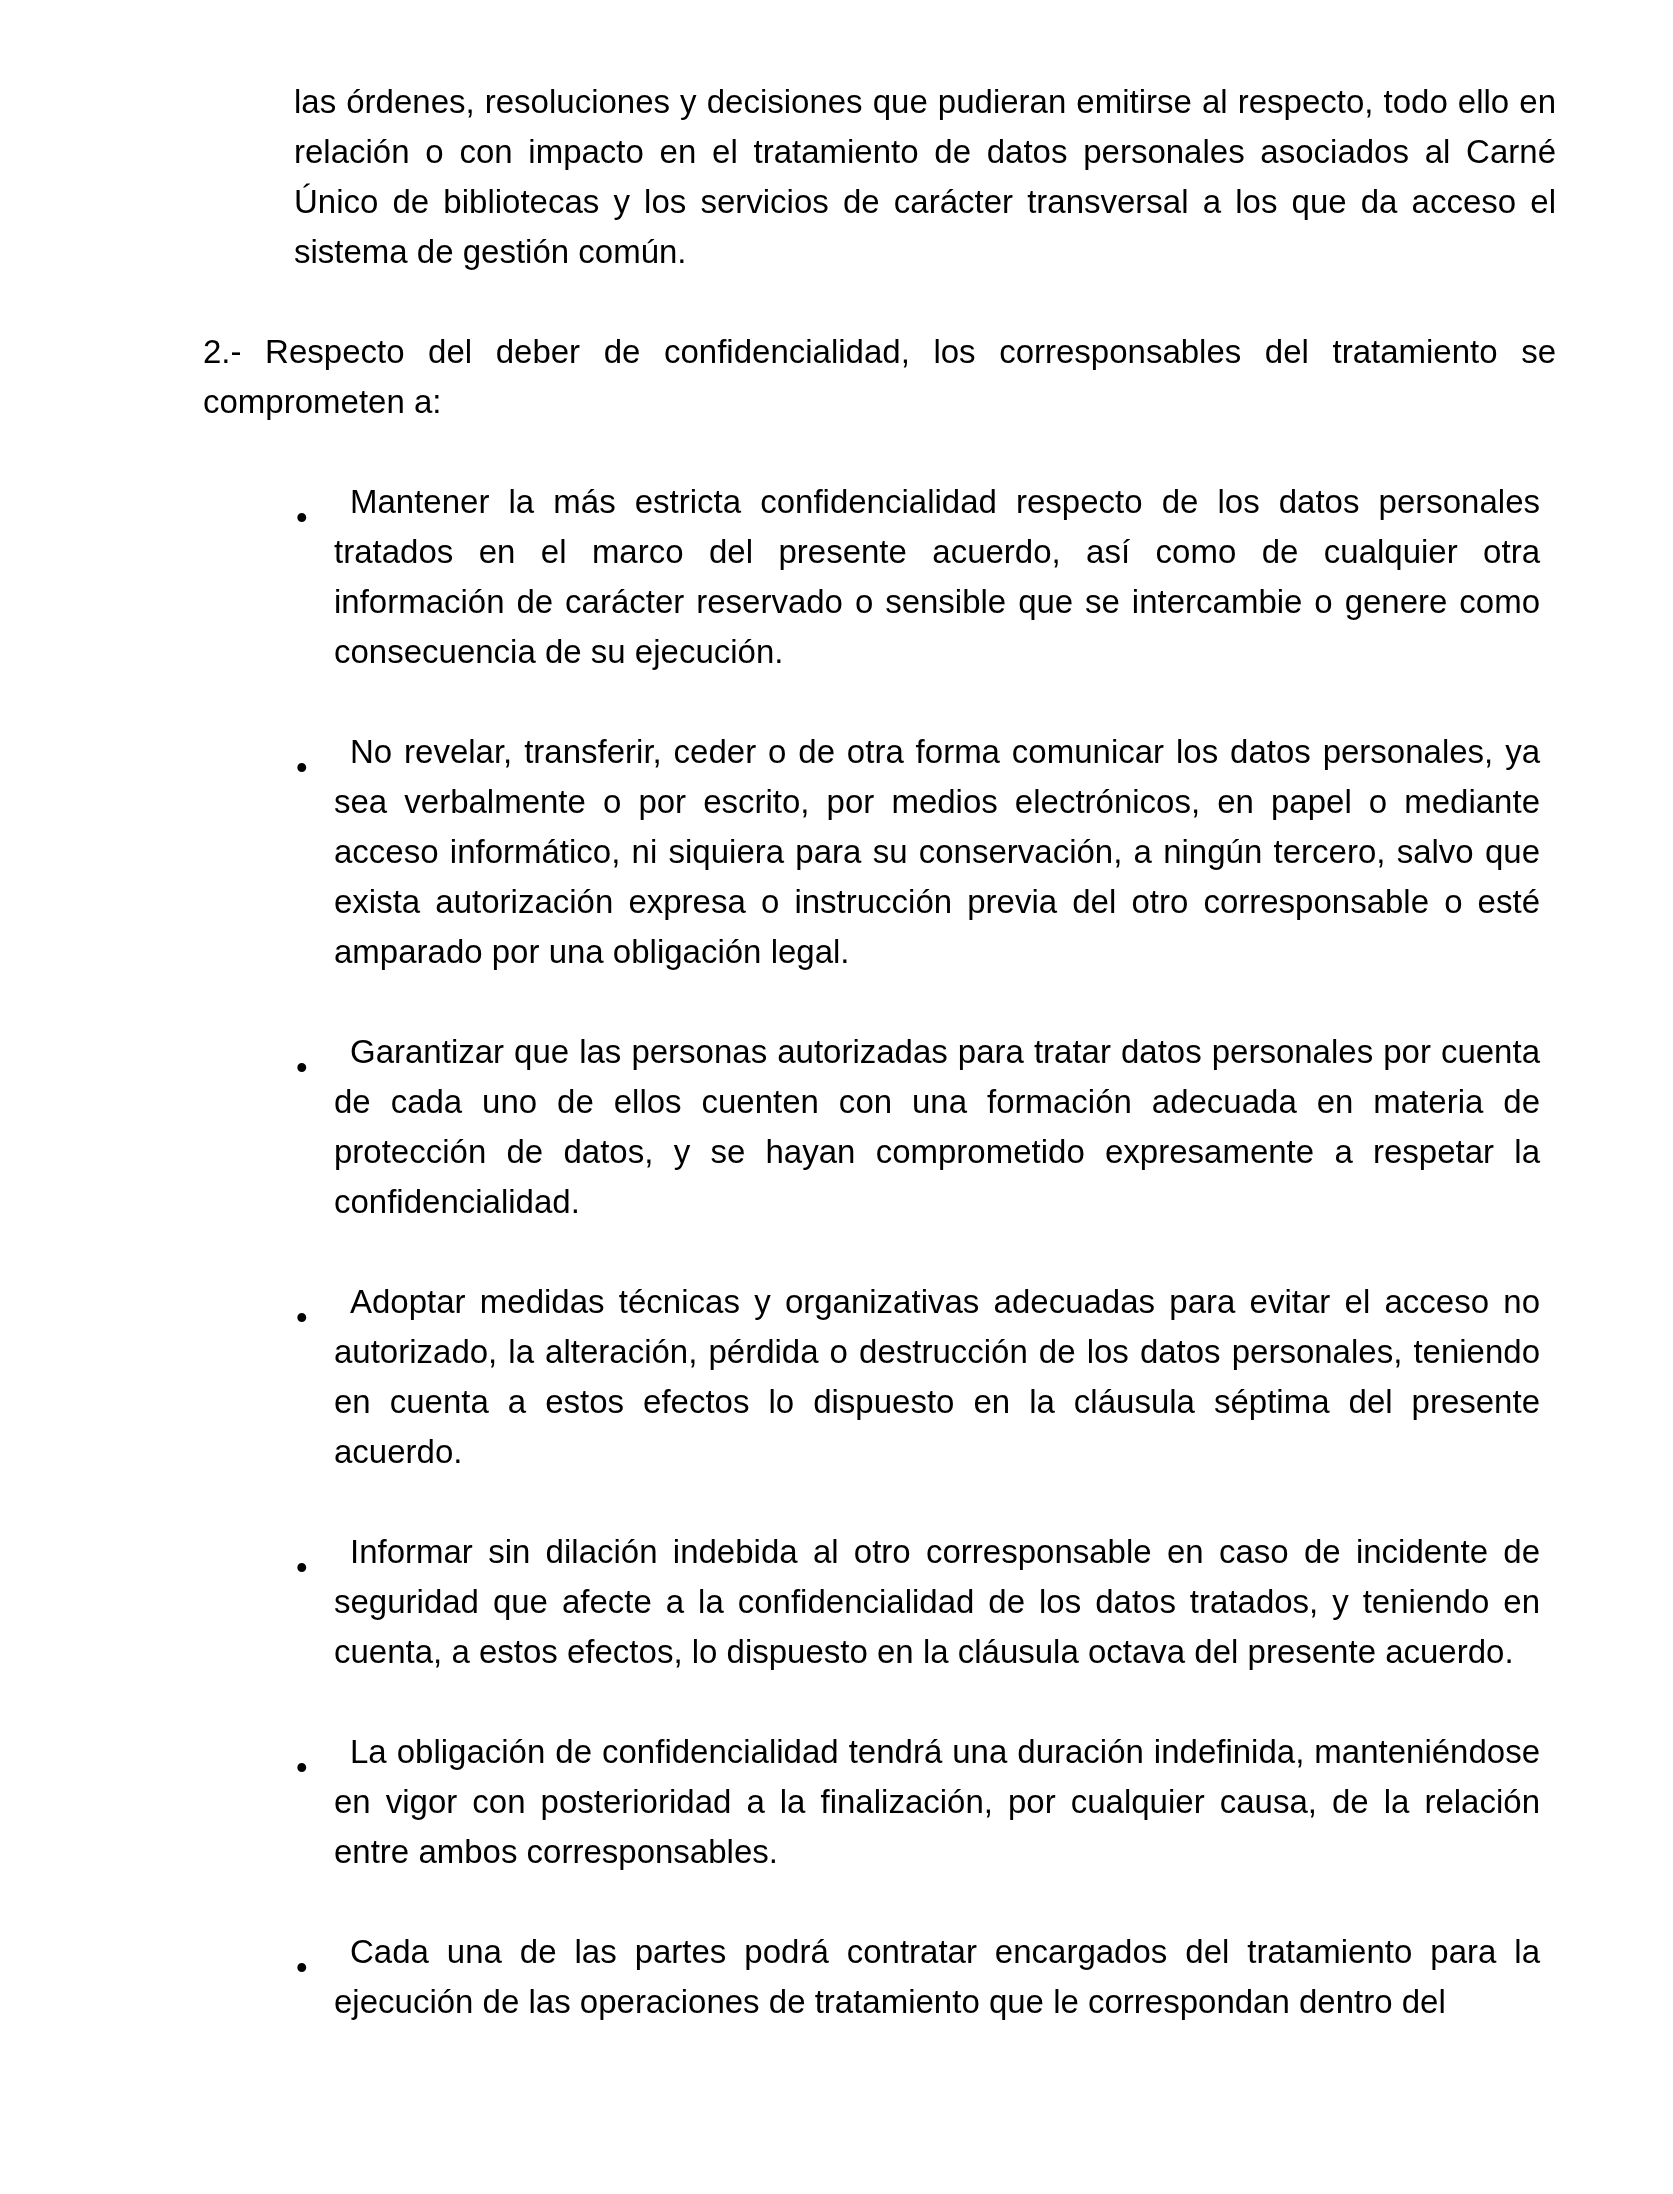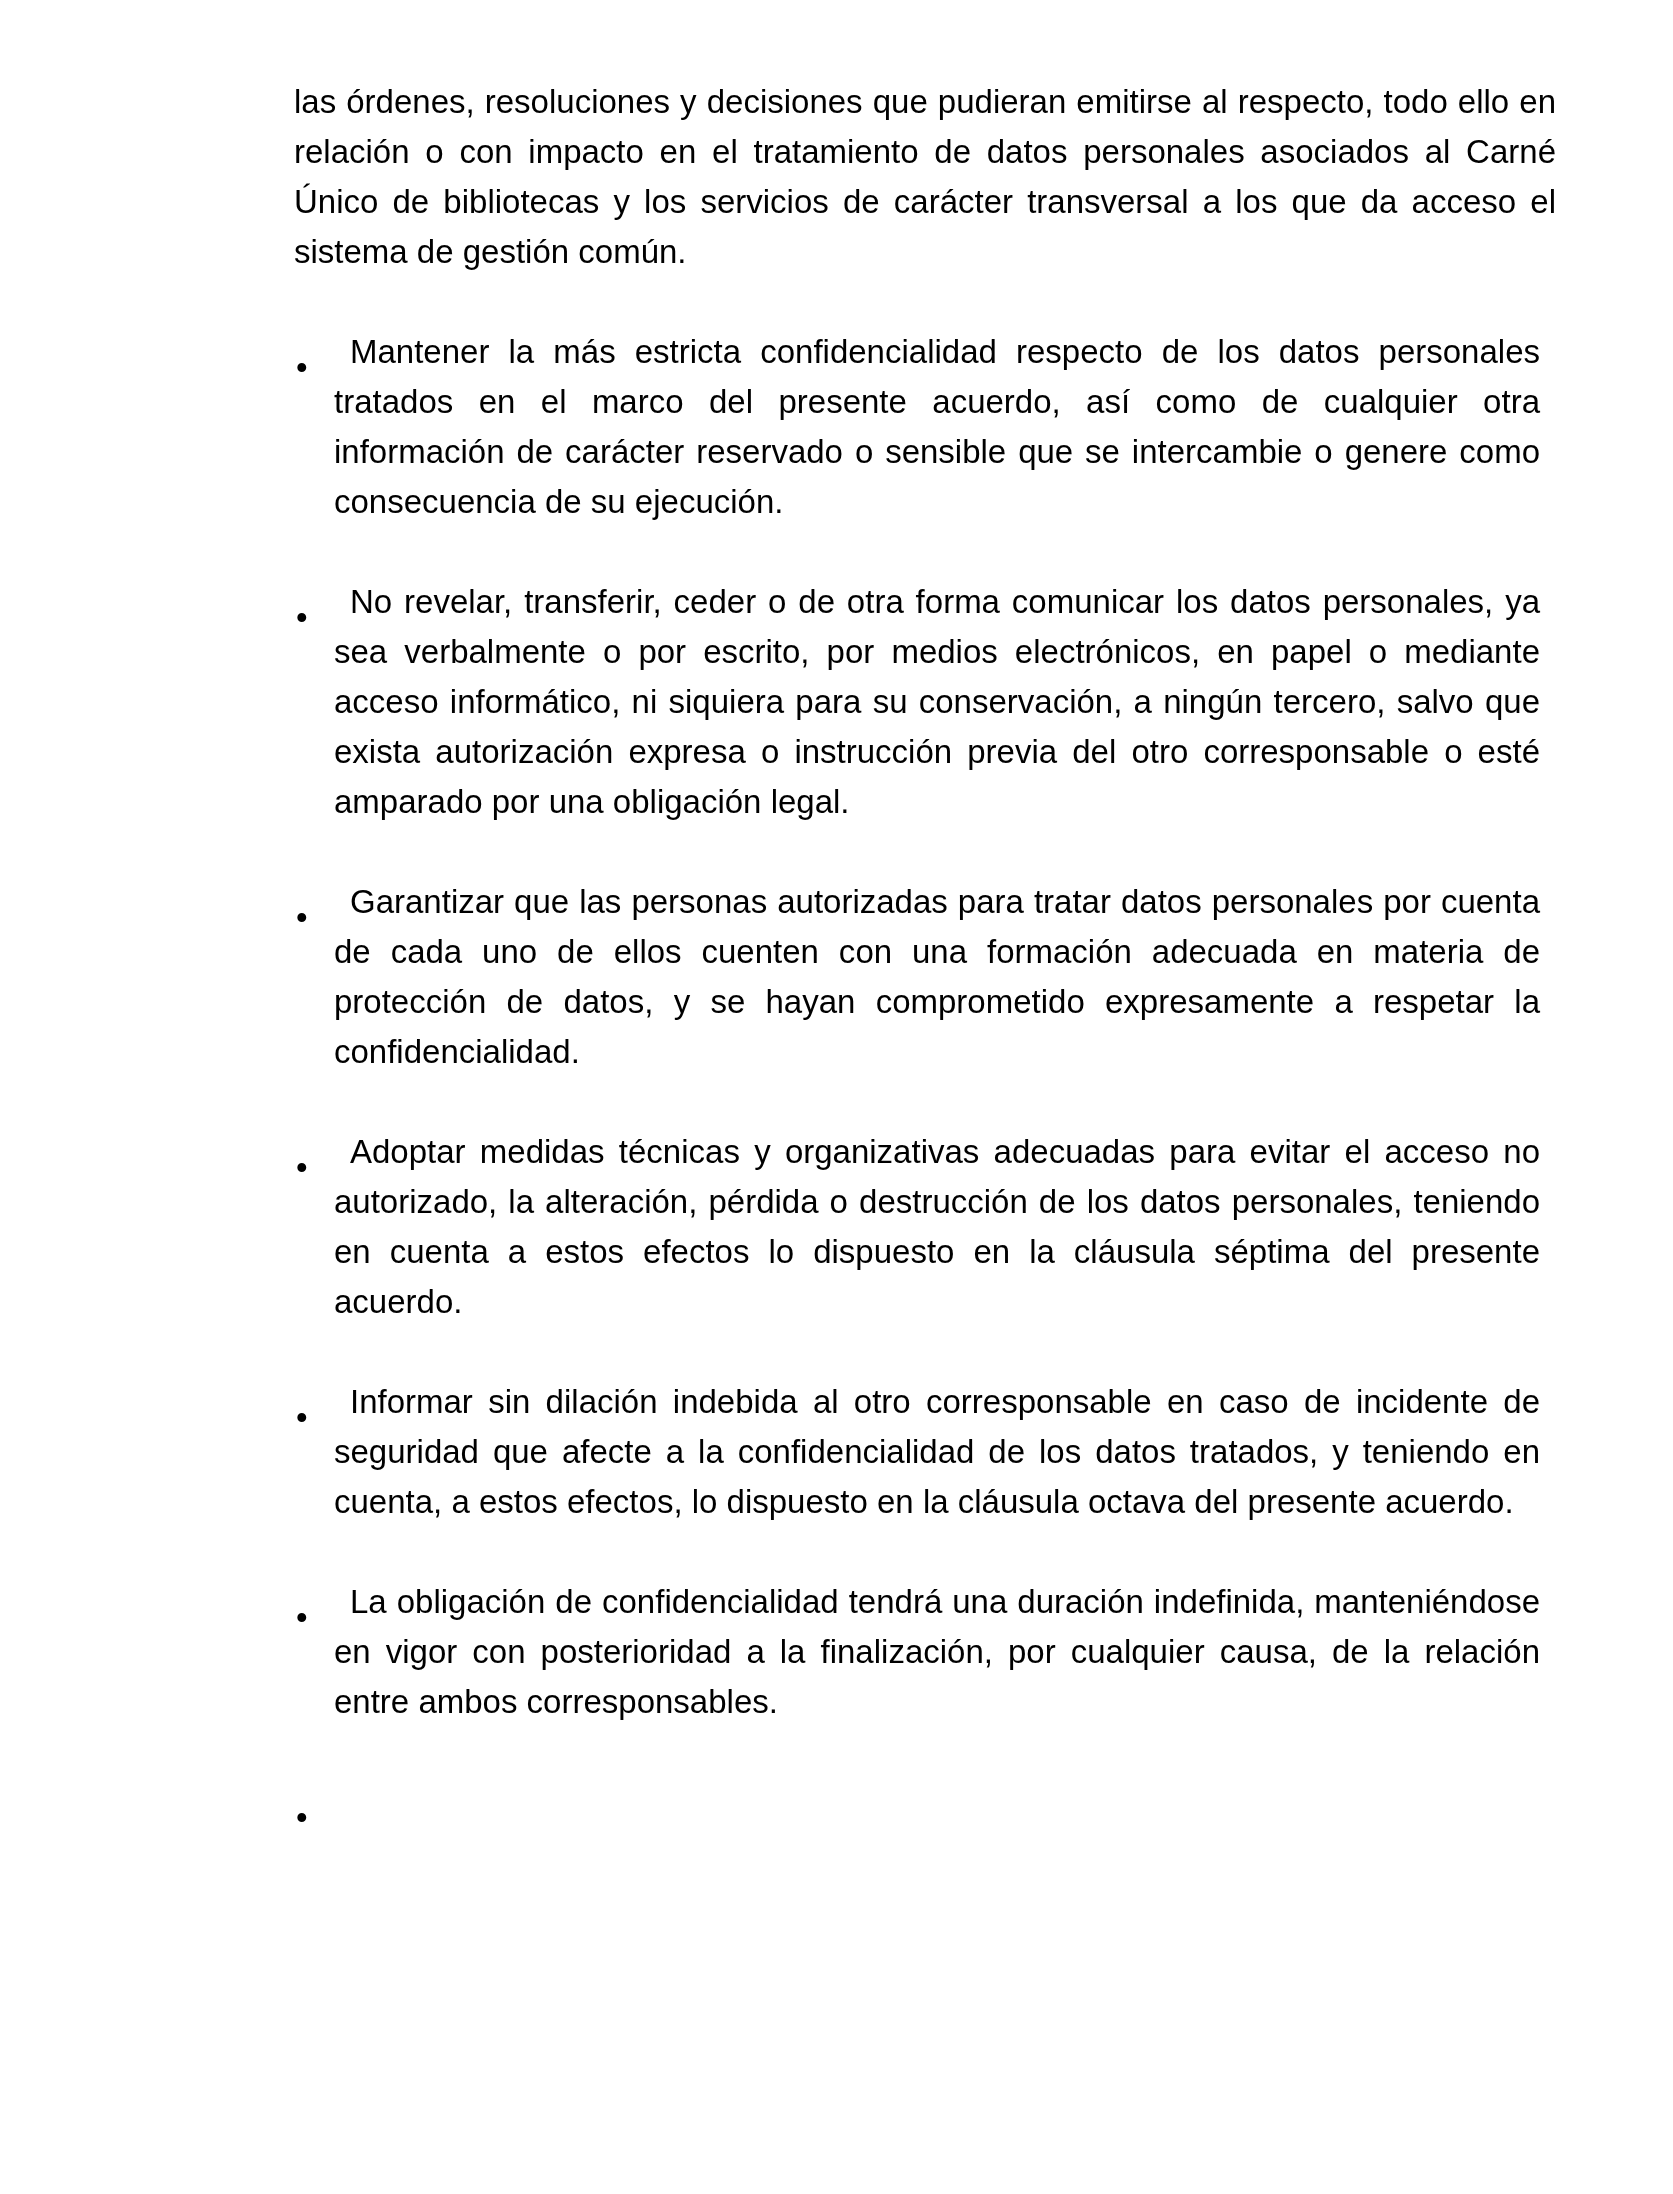--- a/index.html
+++ b/index.html
@@ -40,20 +40,21 @@
     text-align: left;
   }
 </style>
 </head>
 <body>
 
 <div class="page">
 
   <p class="para block-indent">las órdenes, resoluciones y decisiones que pudieran emitirse al respecto, todo ello en relación o con impacto en el tratamiento de datos personales asociados al Carné Único de bibliotecas y los servicios de carácter transversal a los que da acceso el sistema de gestión común.</p>
 
+  <p class="para">2.- Respecto del deber de confidencialidad, los corresponsables del tratamiento se comprometen a:</p>
 
   <ul class="bullets">
     <li>
       <span class="marker">•</span>
       <span>Mantener la más estricta confidencialidad respecto de los datos personales tratados en el marco del presente acuerdo, así como de cualquier otra información de carácter reservado o sensible que se intercambie o genere como consecuencia de su ejecución.</span>
     </li>
     <li>
       <span class="marker">•</span>
       <span>No revelar, transferir, ceder o de otra forma comunicar los datos personales, ya sea verbalmente o por escrito, por medios electrónicos, en papel o mediante acceso informático, ni siquiera para su conservación, a ningún tercero, salvo que exista autorización expresa o instrucción previa del otro corresponsable o esté amparado por una obligación legal.</span>
     </li>
@@ -72,17 +73,18 @@
     <li>
       <span class="marker">•</span>
       <span>La obligación de confidencialidad tendrá una duración indefinida, manteniéndose en vigor con posterioridad a la finalización, por cualquier causa, de la relación entre ambos corresponsables.</span>
     </li>
   </ul>
 
 
   <ul class="bullets">
     <li>
       <span class="marker">•</span>
+      <span>Cada una de las partes podrá contratar encargados del tratamiento para la ejecución de las operaciones de tratamiento que le correspondan dentro del</span>
     </li>
   </ul>
 
 </div>
 
 
 </body></html>

